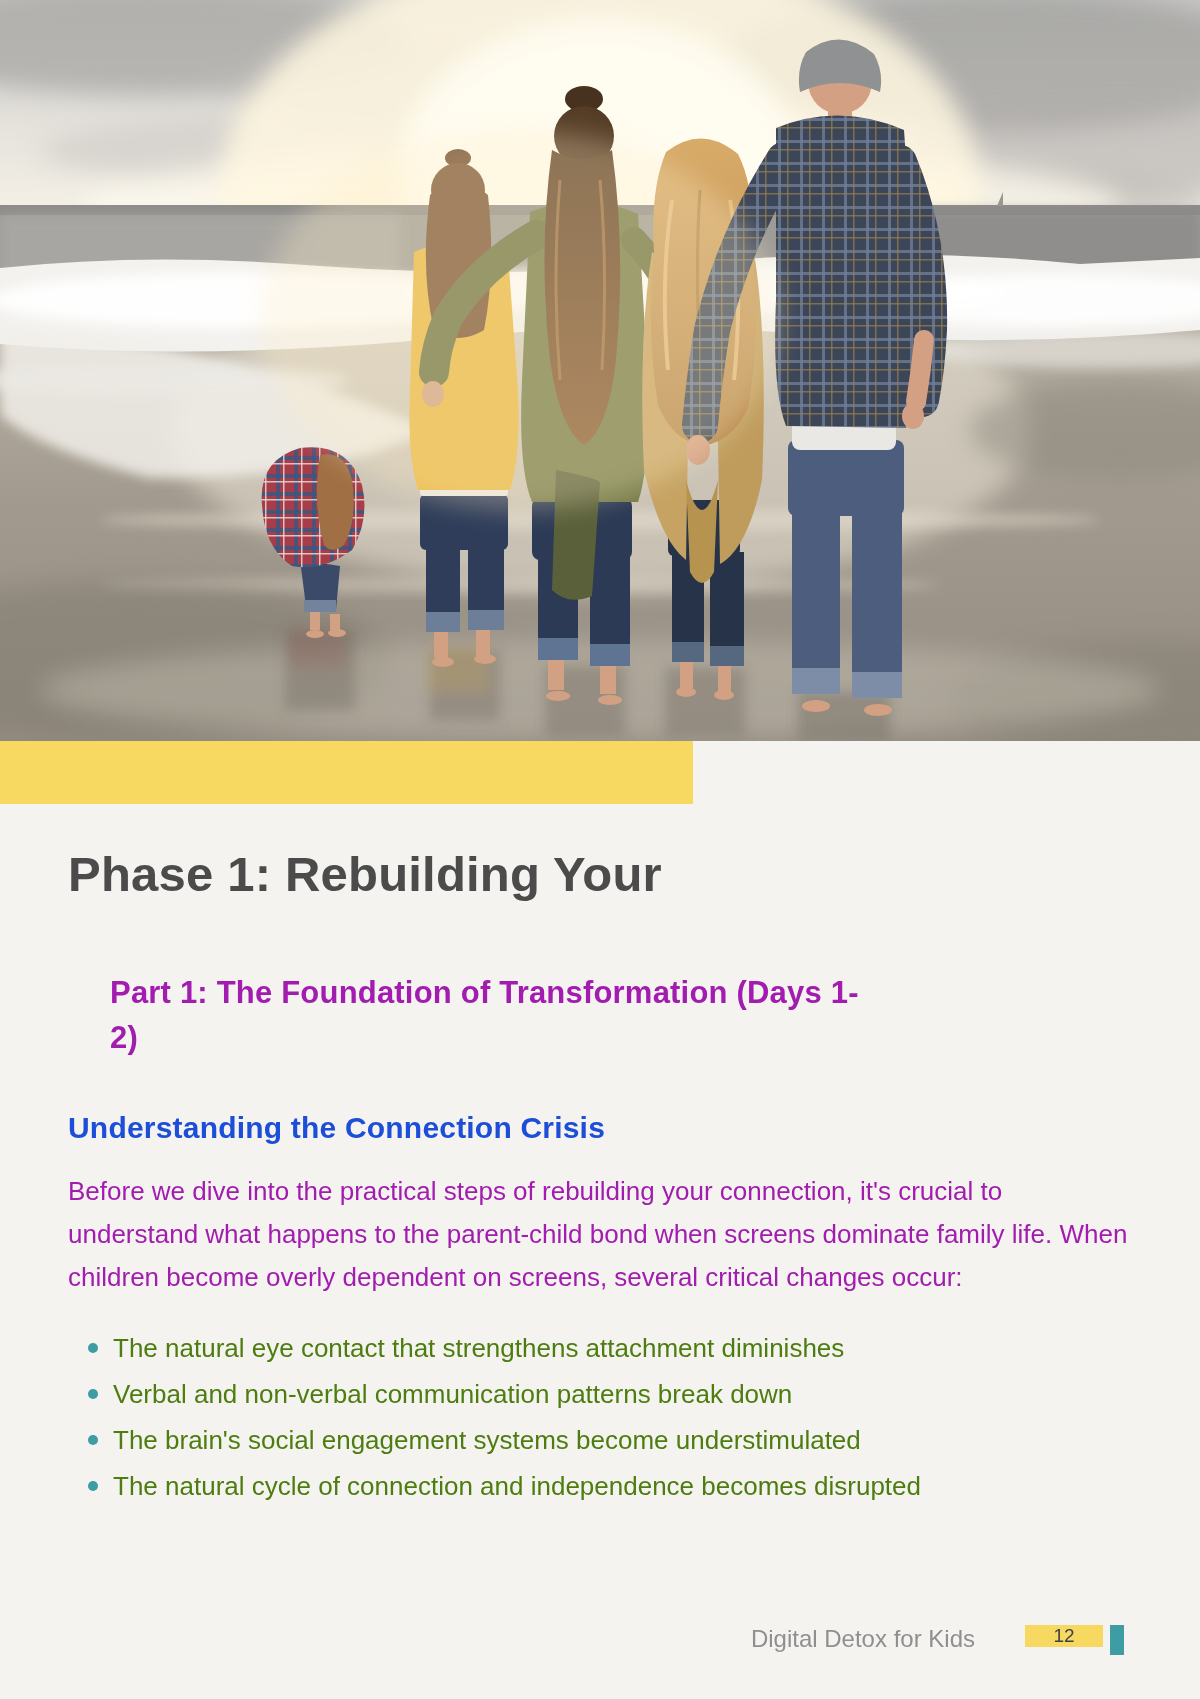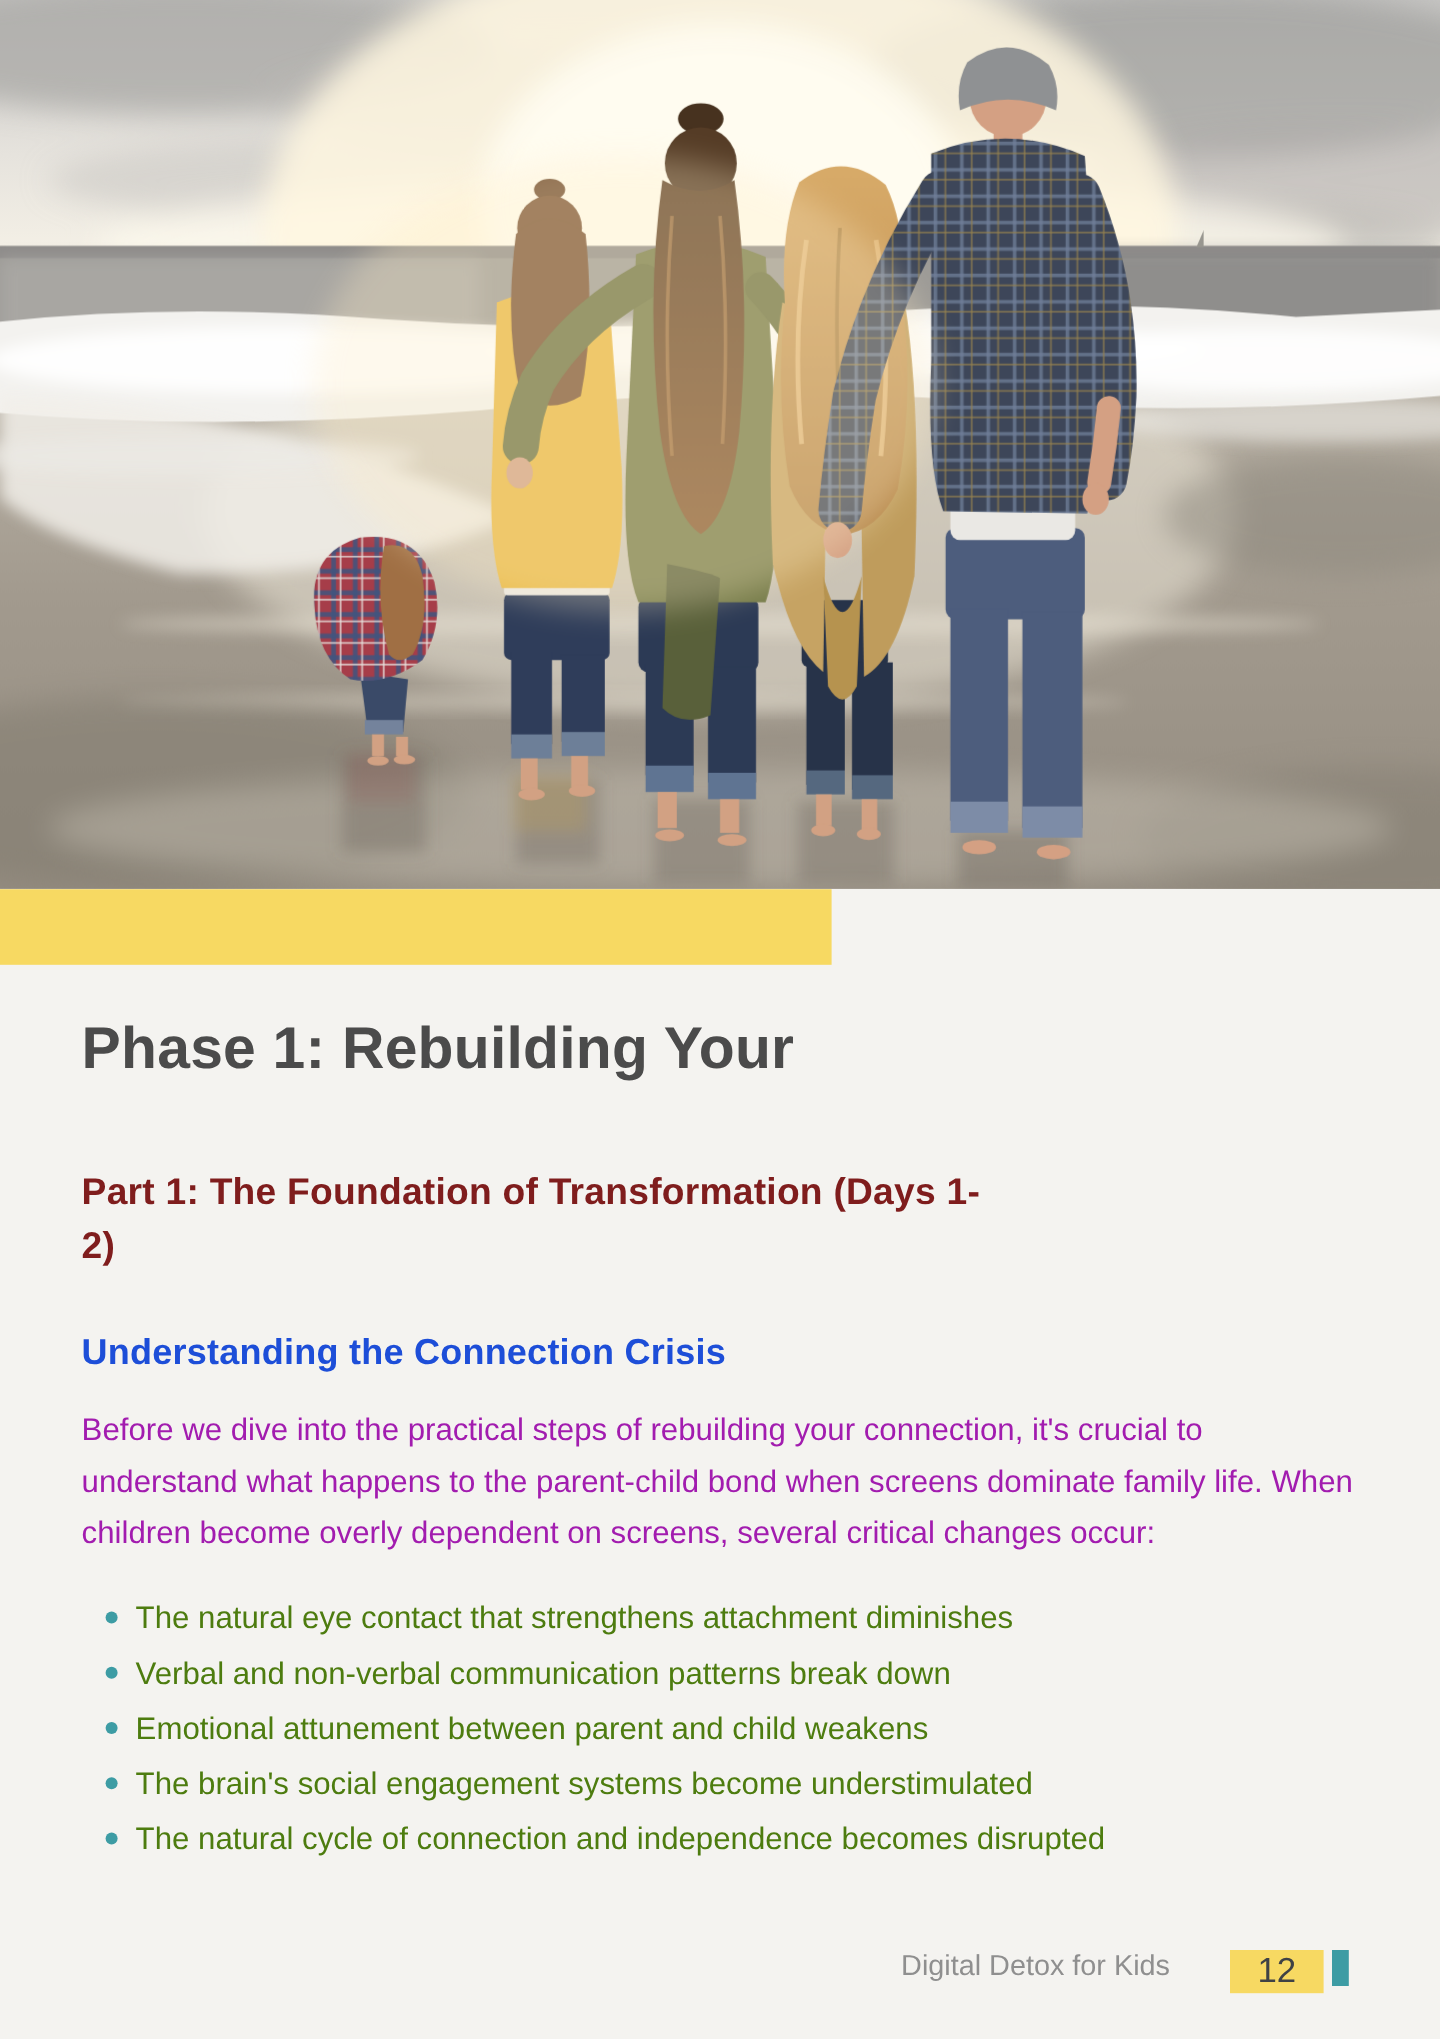--- a/index.html
+++ b/index.html
@@ -46,22 +46,22 @@
   }
   
   .footer{
     position:absolute;top:1625px;right:76px;height:30px;
     display:flex;
   }
   .footer .book-title{
     font-size:24px;color:#8f8f8f;margin-right:50px;white-space:nowrap;
   }
   .footer .page-box{
-    width:78px;height:36px;display:flex;align-items:center;justify-content:center;
-    font-size:29px;color:#3f4245;
+    width:78px;height:22px;display:flex;align-items:center;justify-content:center;
+    font-size:19px;color:#3f4245;
   }
   .footer .teal-tick{width:14px;height:30px;margin-left:7px;}
 </style>
 </head>
 <body>
 
 <div class="page" style="background: rgb(244, 243, 240);">
 
   <div class="hero" role="img" aria-label="Family of five with arms around each other standing barefoot at the ocean's edge on a beach at sunset; a young child in a plaid shirt crouches in the surf beside them">
     <svg viewBox="0 0 1200 741" preserveAspectRatio="none">
@@ -262,33 +262,32 @@
       <ellipse cx="520" cy="320" rx="260" ry="190" fill="#ffeec8" opacity="0.3" filter="url(#b12)"></ellipse>
     </svg>
   </div>
 
   <div class="accent-bar" style="background: rgb(247, 217, 98);"></div>
 
   <div class="content">
     <h1 class="page-title">
       <span>Phase 1: Rebuilding Your</span>
     </h1>
-    <h2 class="part-heading" style="color: #7f1d1d;">
+    <h2 class="part-heading" style="color: #a21caf; margin-left: 42px;">
       <span>Part 1: The Foundation of Transformation (Days 1-</span>
       <span>2)</span>
     </h2>
     <h3 class="section-heading">Understanding the Connection Crisis</h3>
     <p class="body-paragraph">Before we dive into the practical steps of rebuilding your connection, it's crucial to understand what happens to the parent-child bond when screens dominate family life. When children become overly dependent on screens, several critical changes occur:</p>
     <ul class="bullets">
 
         <li>The natural eye contact that strengthens attachment diminishes</li>
 
         <li>Verbal and non-verbal communication patterns break down</li>
 
-        <li>Emotional attunement between parent and child weakens</li>
 
         <li>The brain's social engagement systems become understimulated</li>
 
         <li>The natural cycle of connection and independence becomes disrupted</li>
       </ul>
   </div>
 
   <div class="footer">
     <span class="book-title">Digital Detox for Kids</span>
     <span class="page-box" style="background: rgb(247, 217, 98);">12</span>

